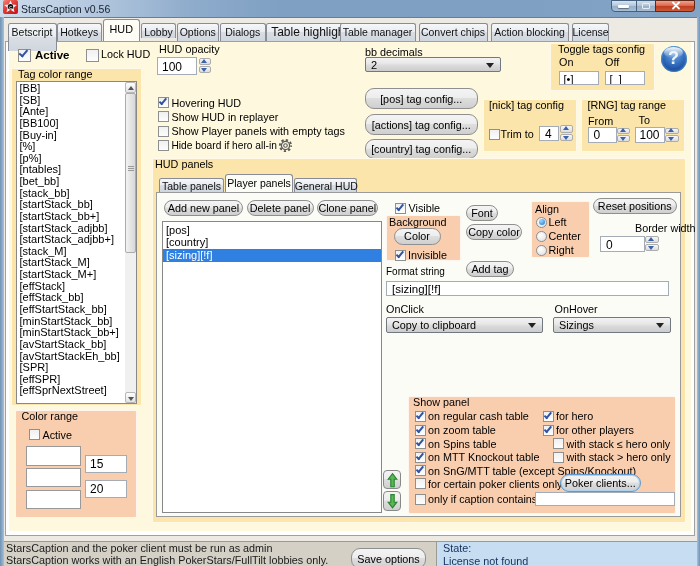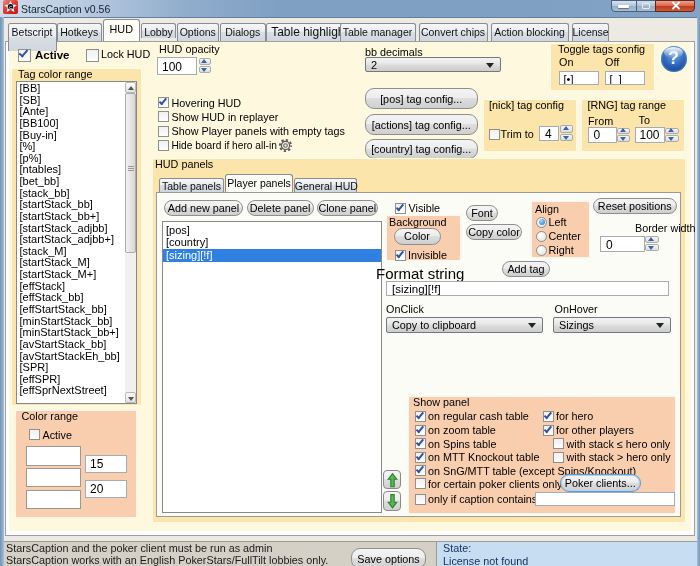--- a/index.html
+++ b/index.html
@@ -213,41 +213,41 @@
   </div>
 <div class="cb on" style="left:395px;top:202.5px;width:11px;height:11px"></div>
 <div class="lb" style="left:408.5px;top:203px;font-size:10.8px;color:#000;">Visible</div>
 <div class="gbs" style="left:386px;top:215px;width:74.5px;height:46px"></div>
 <div class="lb" style="left:389px;top:216.5px;font-size:10.8px;color:#000;">Background</div>
 <div class="bt" style="left:393.5px;top:228px;width:47px;height:16.5px;font-size:10.8px;line-height:15.5px;">Color</div>
 <div class="cb on" style="left:394.5px;top:249.5px;width:11px;height:11px"></div>
 <div class="lb" style="left:408px;top:250px;font-size:10.8px;color:#000;">Invisible</div>
 <div class="bt" style="left:466px;top:205px;width:32px;height:16.3px;font-size:10.8px;line-height:15.3px;">Font</div>
 <div class="bt" style="left:466px;top:223.8px;width:56px;height:16.3px;font-size:10.8px;line-height:15.3px;">Copy color</div>
-<div class="bt" style="left:466px;top:260.5px;width:48px;height:16.3px;font-size:10.8px;line-height:15.3px;margin-left:36px;">Add tag</div>
+<div class="bt" style="left:466px;top:260.5px;width:48px;height:16.3px;font-size:10.8px;line-height:15.3px;">Add tag</div>
 <div class="gbs" style="left:531px;top:201px;width:58.5px;height:57px"></div>
 <div class="lb" style="left:535px;top:203.5px;font-size:10.8px;color:#000;">Align</div>
 <div class="rd on" style="left:536px;top:216.5px"></div>
 <div class="lb" style="left:548.5px;top:217px;font-size:10.8px;color:#000;">Left</div>
 <div class="rd" style="left:536px;top:230.5px"></div>
 <div class="lb" style="left:548.5px;top:231px;font-size:10.8px;color:#000;">Center</div>
 <div class="rd" style="left:536px;top:244.5px"></div>
 <div class="lb" style="left:548.5px;top:245px;font-size:10.8px;color:#000;">Right</div>
 <div class="bt" style="left:592.5px;top:197.5px;width:84.5px;height:16px;font-size:10.8px;line-height:15px;">Reset positions</div>
 <div class="lb" style="left:615px;top:222.5px;font-size:10.8px;color:#000;margin-left:20px;">Border width</div>
 <div class="tx" style="left:600px;top:236px;width:44.5px;height:16px;font-size:12px;line-height:16px;padding-left:5px">0</div>
 <div class="ud" style="left:644.5px;top:236px;width:14px;height:16px">
 <div class="udb" style="top:0;height:7.0px">
       <span class="tu"></span>
     </div>
 <div class="udb" style="top:8.0px;height:7.0px">
       <span class="td"></span>
     </div>
   </div>
-<div class="lb" style="left:376px;top:266px;font-size:15px;color:#000;">Format string</div>
+<div class="lb" style="left:386px;top:266px;font-size:10px;color:#000;">Format string</div>
 <div class="tx" style="left:386px;top:280.5px;width:283px;height:15.5px;font-size:11.5px;line-height:15.5px;padding-left:5px">[sizing][!f]</div>
 <div class="lb" style="left:386px;top:303.5px;font-size:10.8px;color:#000;">OnClick</div>
 <div class="cm" style="left:386px;top:317px;width:156.5px;height:15.5px;font-size:10.8px;line-height:14.5px">Copy to clipboard<span class="ca"></span></div>
 <div class="lb" style="left:554.5px;top:303.5px;font-size:10.8px;color:#000;">OnHover</div>
 <div class="cm" style="left:553px;top:317px;width:118px;height:15.5px;font-size:10.8px;line-height:14.5px">Sizings<span class="ca"></span></div>
 <div class="gbs" style="left:408px;top:396px;width:268px;height:118px"></div>
 <div class="lb" style="left:413px;top:396.5px;font-size:10.8px;color:#000;">Show panel</div>
 <div class="cb on" style="left:414.5px;top:410.5px;width:11px;height:11px"></div>
 <div class="lb" style="left:428px;top:411.0px;font-size:10.8px;color:#000;">on regular cash table</div>
 <div class="cb on" style="left:414.5px;top:424.5px;width:11px;height:11px"></div>

